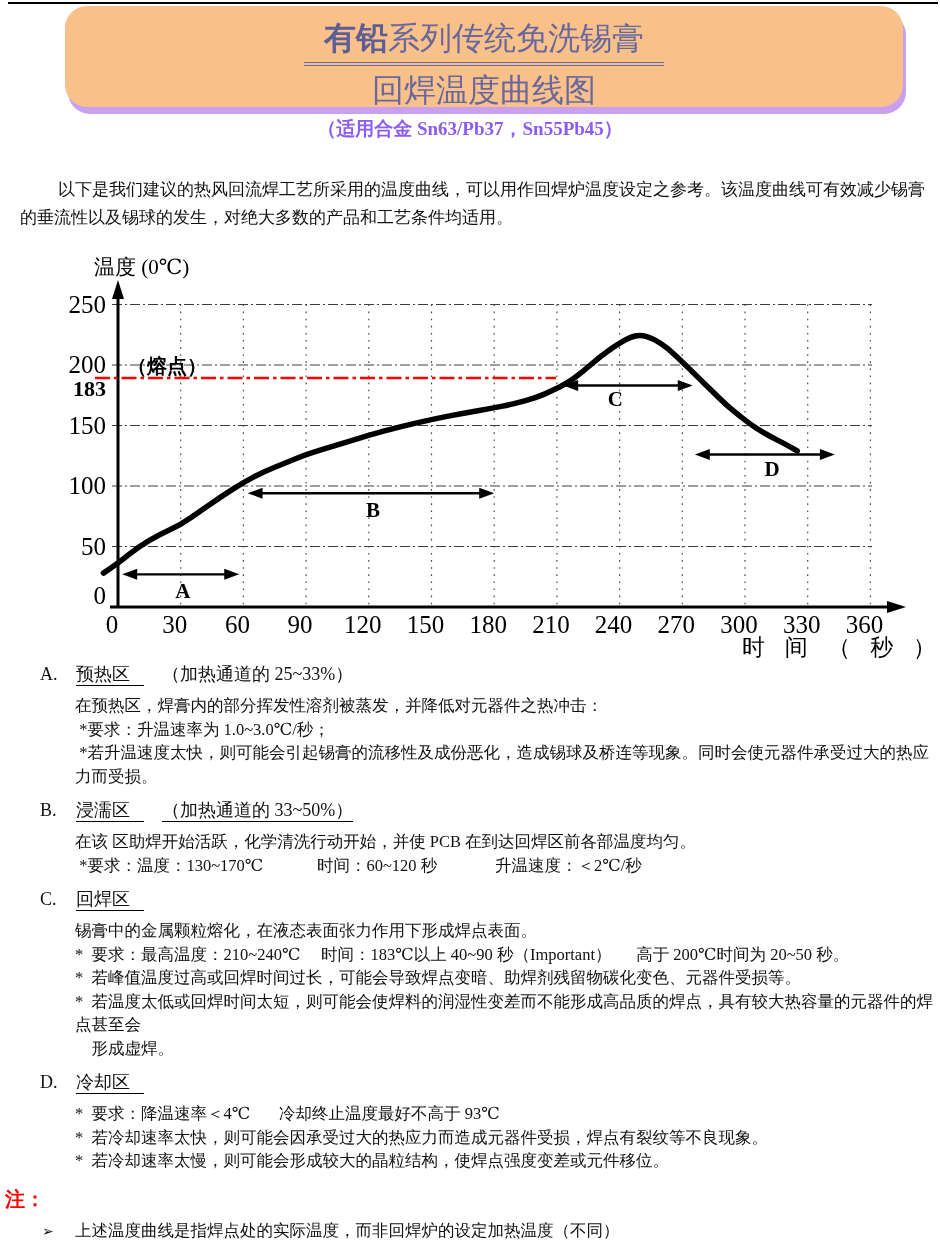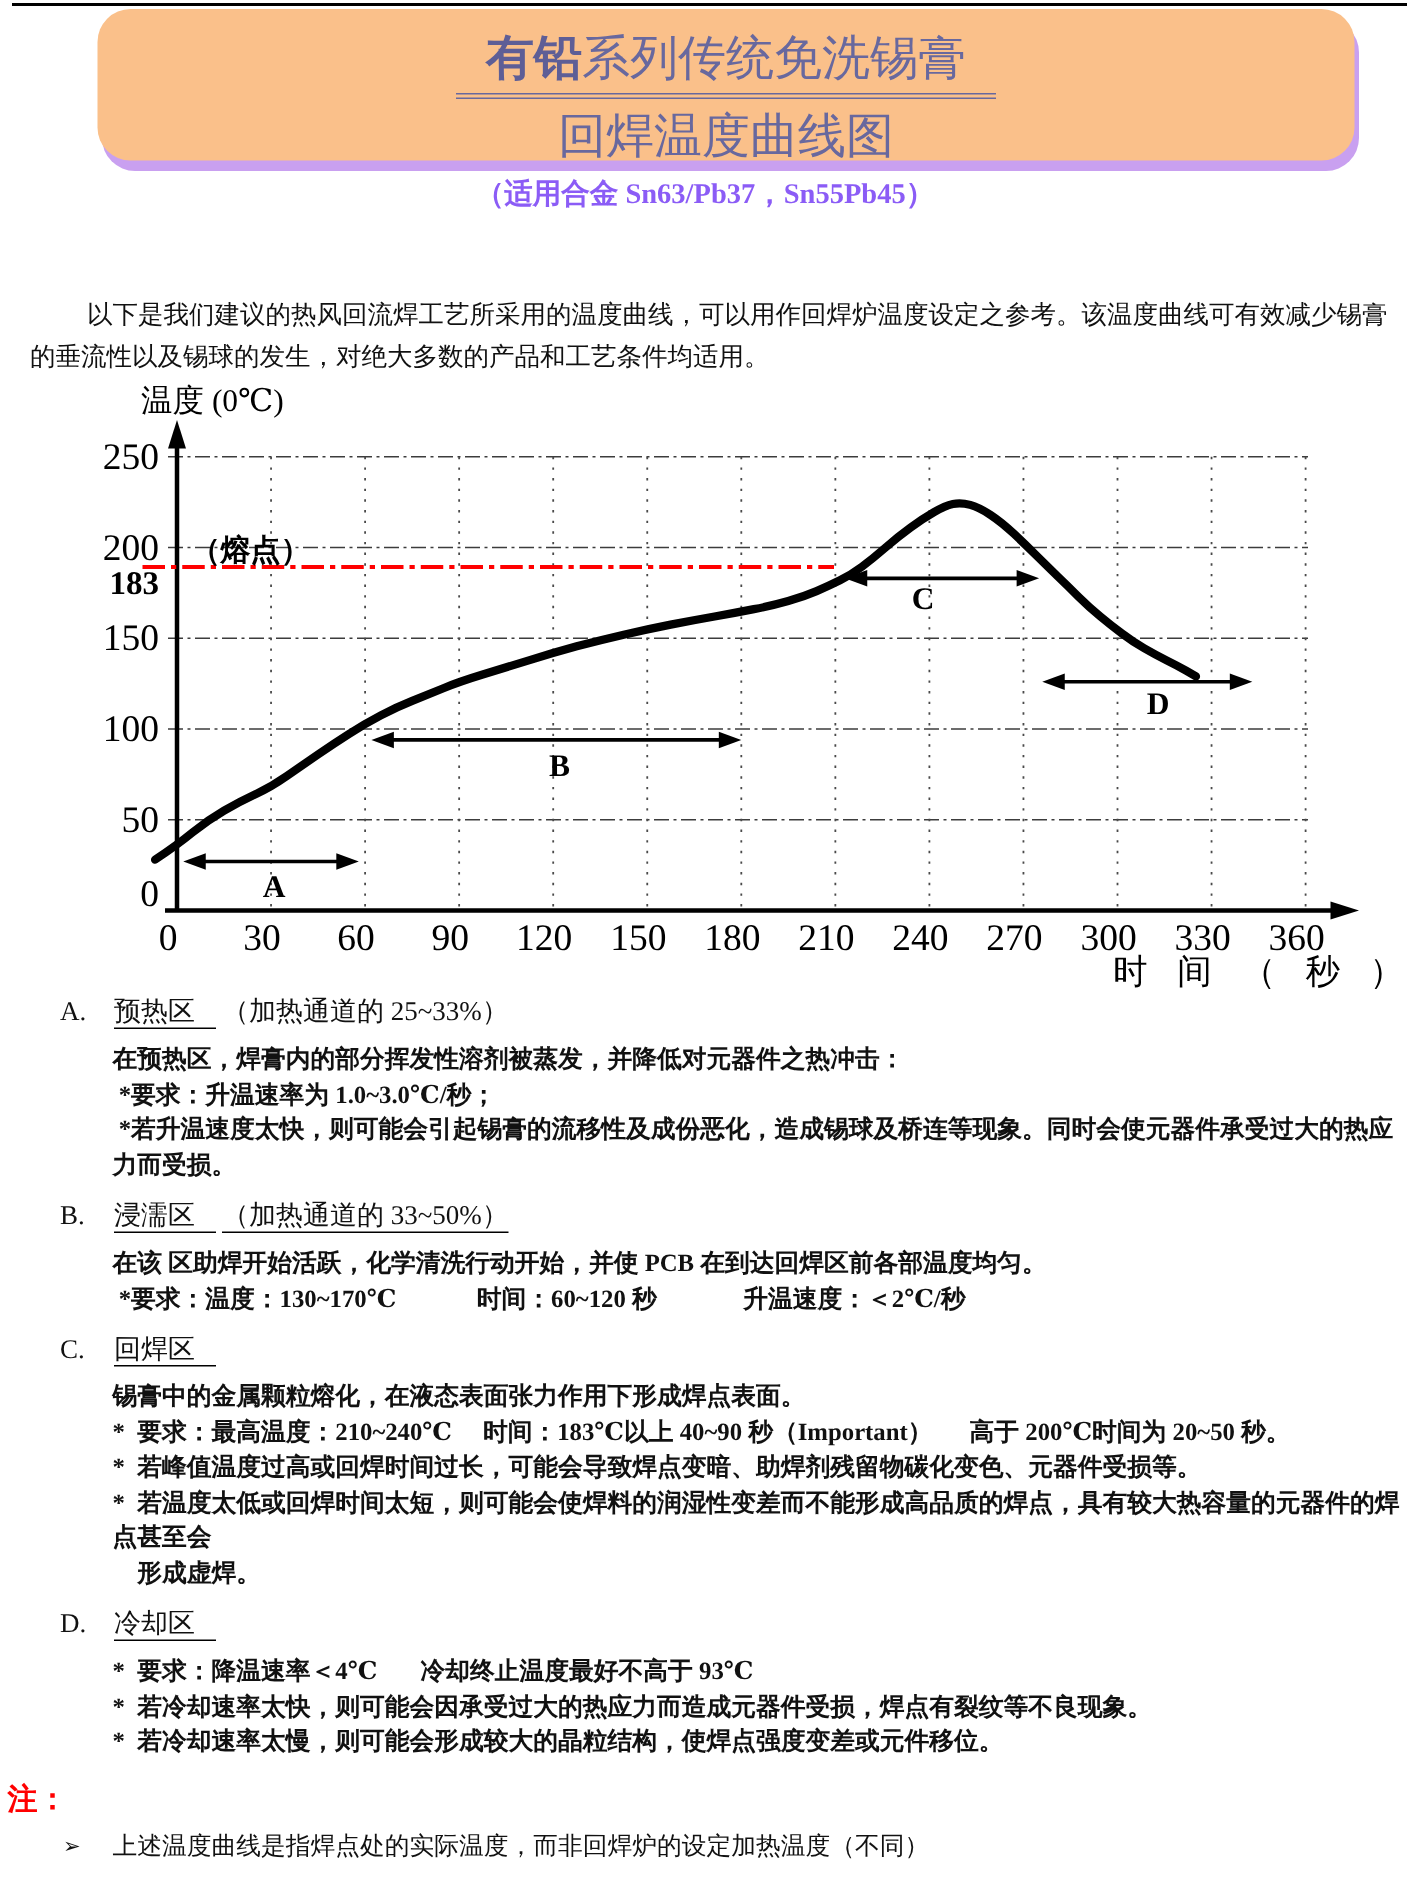--- a/index.html
+++ b/index.html
@@ -7,21 +7,21 @@
        font-family:"Liberation Serif","DejaVu Serif",serif;color:#111;}
   #top-rule{position:absolute;left:8px;top:2px;width:930px;border-top:2.5px solid #000;}
   #banner{position:absolute;left:65px;top:6px;width:838px;height:101px;background:#fac08a;
           border-radius:22px;box-shadow:3px 7px 0 #c9a0f0;text-align:center;}
   #banner .line1{margin-top:11px;font-size:32px;color:#68689e;}
   #banner .line1 .u2{display:inline-block;border-bottom:4px double #68689e;padding:0 20px 1px 20px;}
   #banner .line1 .b{font-weight:bold;color:#5e5e96;margin-top:11px;}
   #banner .line2{margin-top:3px;font-size:32px;color:#68689e;font-family:Liberation Mono, monospace;}
   #subtitle{position:absolute;left:0;top:116px;width:940px;text-align:center;
             font-size:19px;font-weight:bold;color:#8b5cf6;}
-  #intro{position:absolute;left:20px;top:196px;width:908px;font-size:17px;line-height:27.5px;
+  #intro{position:absolute;left:20px;top:176px;width:908px;font-size:17px;line-height:27.5px;
          text-indent:38px;}
   #chart{position:absolute;left:0;top:250px;}
   #chart text{font-family:"Liberation Serif","DejaVu Serif",serif;fill:#000;}
   .hgrid{stroke:#3c3c3c;stroke-width:1;stroke-dasharray:10 3 2 3;fill:none;}
   .vgrid{stroke:#4a4a4a;stroke-width:1.2;stroke-dasharray:1.6 5.5;fill:none;}
   .axis{stroke:#000;stroke-width:3;fill:none;}
   .axishead{fill:#000;stroke:none;}
   .curve{stroke:#000;stroke-width:5.5;fill:none;stroke-linecap:round;stroke-linejoin:round;}
   .redline{stroke:#f00;stroke-width:2.6;stroke-dasharray:15 4 3.5 4;fill:none;}
   .ytick{font-size:25px;text-anchor:end;}
@@ -31,23 +31,23 @@
   .melt183{font-size:22px;font-weight:bold;text-anchor:end;}
   .rarrow{stroke:#000;stroke-width:2.4;fill:none;}
   .rhead{fill:#000;stroke:none;}
   .rlabel{font-size:21px;font-weight:bold;text-anchor:middle;}
   .xaxislabel{font-size:23px;letter-spacing:7px;}
   .ylab{font-size:21px;}
   #sections{position:absolute;left:0;top:652px;width:940px;}
   .sec-head{padding-left:40px;font-size:18px;margin:10px 0 8px 0;}
   .sec-letter{display:inline-block;width:36px;}
   .sec-name{border-bottom:1.6px solid #000;padding:0 14px 1px 0;}
-  .sec-suffix{margin-left:4px;}
+  .sec-suffix{margin-left:18px;}
   .sec-suffix.u{border-bottom:1.6px solid #000;padding-bottom:1px;}
-  .sec-line{padding-left:75px;padding-right:6px;font-size:16.5px;line-height:23.5px;white-space:pre-wrap;font-weight:bold;}
+  .sec-line{padding-left:75px;padding-right:6px;font-size:16.5px;line-height:23.5px;white-space:pre-wrap;}
   #note-label{padding-left:5px;color:#f00;font-weight:bold;font-size:20px;margin-top:13px;}
   .note-item{position:relative;padding-left:75px;padding-right:8px;font-size:16.5px;line-height:25px;margin-top:5px;}
   .note-bullet{position:absolute;left:42px;top:1px;font-family:"DejaVu Sans",sans-serif;font-size:14px;}
 </style>
 </head>
 <body>
 
 <div id="top-rule"></div>
 
 <div id="banner">

